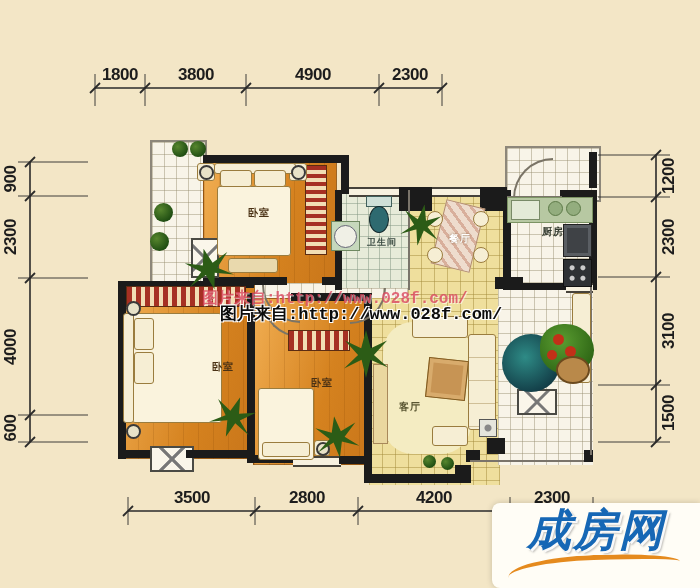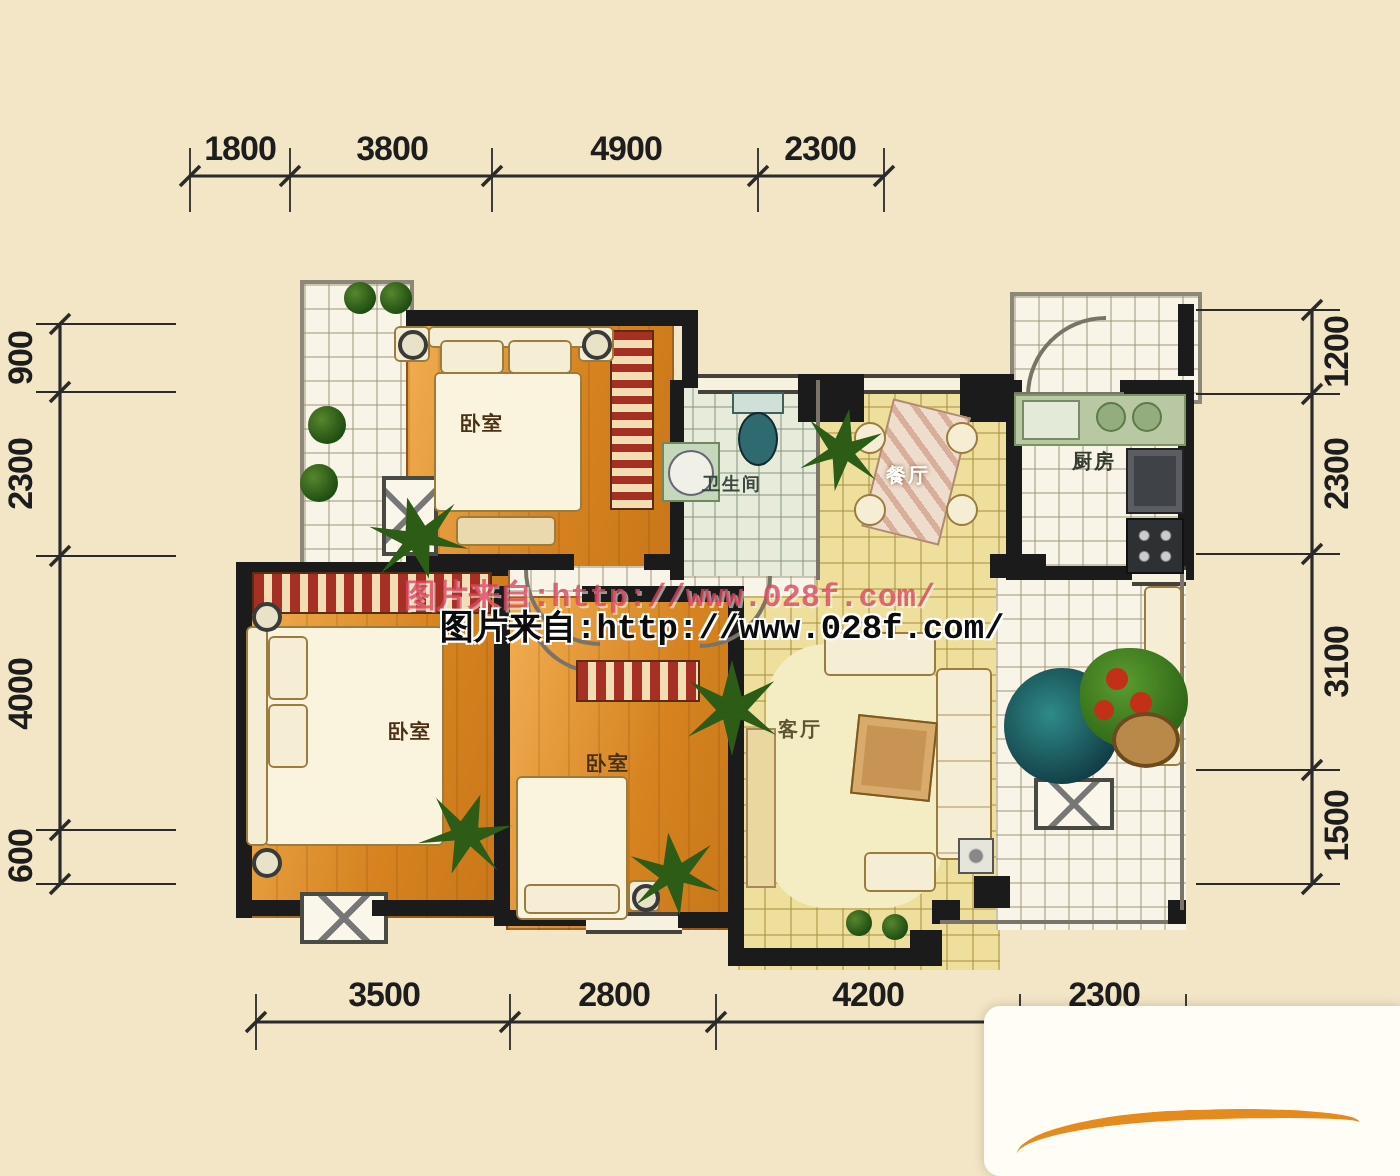--- a/index.html
+++ b/index.html
@@ -32,21 +32,21 @@
   .stripeV{position:absolute;background:repeating-linear-gradient(180deg,#a63023 0 4px,#f2ddb4 4px 8px);
     border:1px solid #5c2c12;}
   .stripeH{position:absolute;background:repeating-linear-gradient(90deg,#a63023 0 5px,#f2ddb4 5px 9px);
     border:1px solid #5c2c12;}
   .plantC{position:absolute;border-radius:50%;
     background:radial-gradient(circle at 35% 35%,#57862e,#1f4d12 72%);}
   .palm{position:absolute;background:#2c5c16;
     clip-path:polygon(50% 0,61% 38%,98% 22%,68% 52%,100% 78%,60% 62%,50% 100%,40% 62%,0 80%,32% 52%,2% 22%,39% 38%);}
   .lamp{position:absolute;border-radius:50%;background:#e8e2c8;border:2px solid #3a3a3a;}
   .arc{position:absolute;}
-  .label{position:absolute;font-weight:bold;color:#4a3114;font-size:10px;text-align:left;
+  .label{position:absolute;font-weight:bold;color:#4a3114;font-size:10px;text-align:right;
     letter-spacing:1px;line-height:12px;}
   .wm-red{position:absolute;left:202px;top:288px;font-size:16px;font-weight:bold;white-space:nowrap;
     color:rgba(218,70,92,.8);text-shadow:1px 1px 0 rgba(255,255,255,.55);
     font-family:"Liberation Mono",monospace;}
   .wm-black{position:absolute;left:220px;top:302px;font-size:17px;font-weight:bold;white-space:nowrap;
     color:#0c0c0c;font-family:"Liberation Mono",monospace;
     text-shadow:-1px -1px 0 #fff,1px -1px 0 #fff,-1px 1px 0 #fff,1px 1px 0 #fff;}
   .wm-outline{position:absolute;left:420px;top:282px;font-size:36px;font-weight:bold;white-space:nowrap;
     color:rgba(255,255,255,.14);-webkit-text-stroke:1.4px rgba(255,255,255,.5);letter-spacing:4px;}
   .wm-gray{position:absolute;left:368px;top:352px;font-size:28px;font-weight:bold;white-space:nowrap;
@@ -195,21 +195,21 @@
   <div class="plantC" style="left:190px;top:141px;width:16px;height:16px;"></div>
   <div class="plantC" style="left:154px;top:203px;width:19px;height:19px;"></div>
   <div class="plantC" style="left:150px;top:232px;width:19px;height:19px;"></div>
 
   <div class="label" style="left:230px;top:207px;width:40px;">卧室</div>
   <div class="label" style="left:351px;top:236px;width:46px;font-size:9px;color:#3a4a42;">卫生间</div>
   <div class="label" style="left:443px;top:233px;width:28px;color:#fff;text-shadow:0 0 2px rgba(120,80,40,.9);">餐厅</div>
   <div class="label" style="left:536px;top:226px;width:28px;color:#343c30;">厨房</div>
   <div class="label" style="left:194px;top:361px;width:40px;">卧室</div>
   <div class="label" style="left:293px;top:377px;width:40px;">卧室</div>
-  <div class="label" style="left:389px;top:360px;width:32px;color:#5a5632;">客厅</div>
+  <div class="label" style="left:389px;top:401px;width:32px;color:#5a5632;">客厅</div>
 
   <svg class="abs" style="left:0;top:0;" width="700" height="588" viewBox="0 0 700 588">
 
     <g stroke="#2a2a2a">
       <line x1="95" y1="88" x2="442" y2="88" stroke-width="1.6"></line>
       <line x1="95" y1="74" x2="95" y2="106" stroke-width="0.9"></line>
       <line x1="145" y1="74" x2="145" y2="106" stroke-width="0.9"></line>
       <line x1="246" y1="74" x2="246" y2="106" stroke-width="0.9"></line>
       <line x1="379" y1="74" x2="379" y2="106" stroke-width="0.9"></line>
       <line x1="442" y1="74" x2="442" y2="106" stroke-width="0.9"></line>
@@ -276,16 +276,17 @@
     <text x="674" y="176" text-anchor="middle" transform="rotate(-90 674 176)">1200</text>
     <text x="674" y="237" text-anchor="middle" transform="rotate(-90 674 237)">2300</text>
     <text x="674" y="331" text-anchor="middle" transform="rotate(-90 674 331)">3100</text>
     <text x="674" y="413" text-anchor="middle" transform="rotate(-90 674 413)">1500</text>
   </svg>
 
   <div class="wm-red">图片来自:http://www.028f.com/</div>
   <div class="wm-black">图片来自:http://www.028f.com/</div>
 
   <div class="logo">
+    <div class="logo-name">成房网</div>
     <div class="logo-swoosh"></div>
   </div>
 
 </div>
 
 </body></html>

